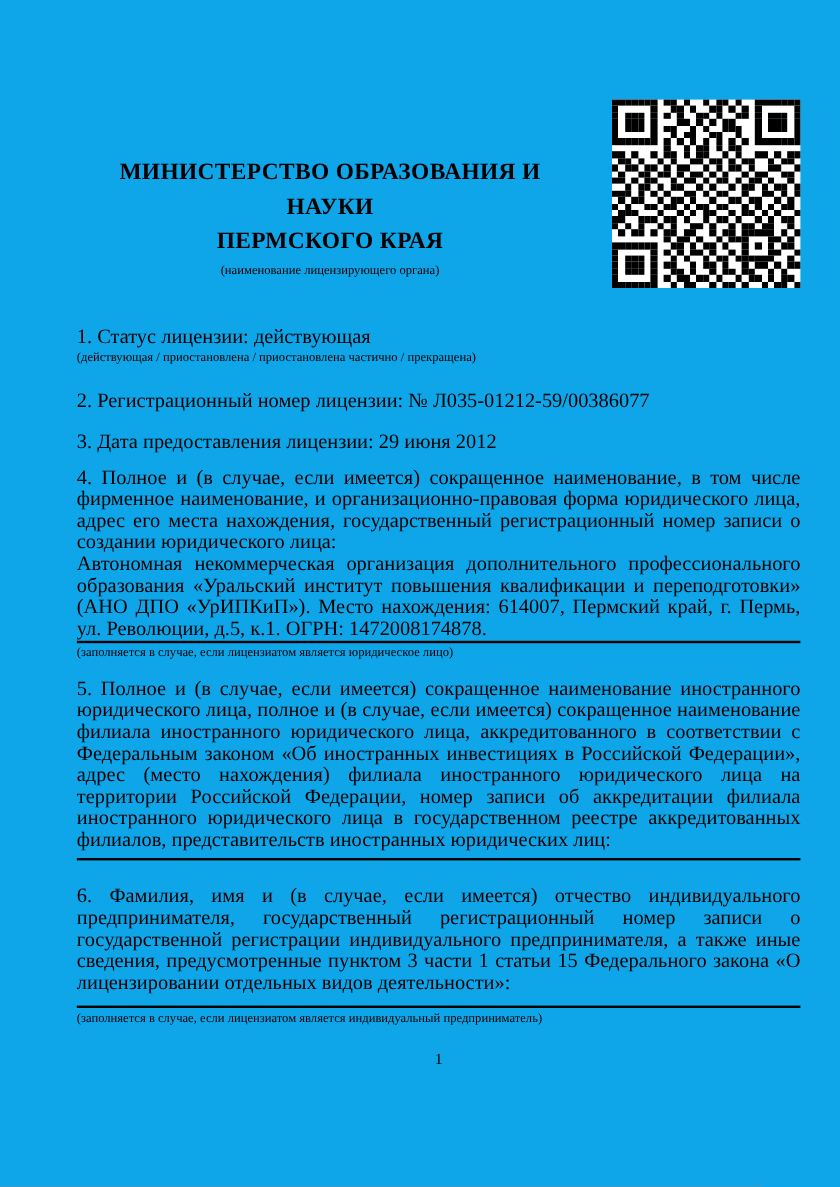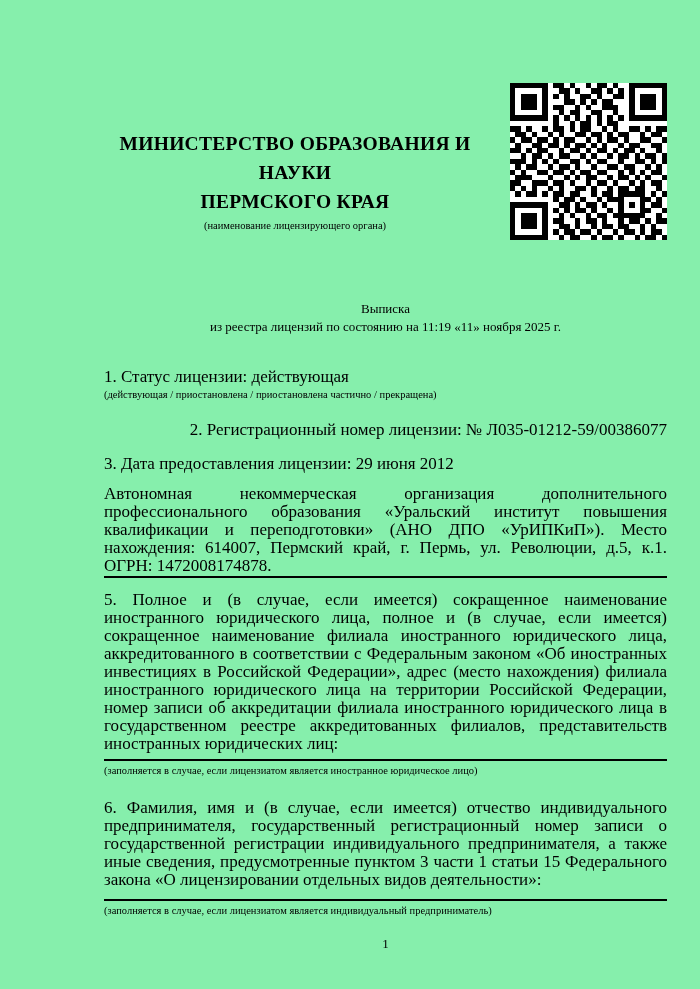--- a/index.html
+++ b/index.html
@@ -2,25 +2,24 @@
 <html><head>
 <meta charset="utf-8">
 <style>
   * { margin: 0; padding: 0; box-sizing: border-box; }
   html, body { background: #888; }
   .page {
     position: relative;
     width: 700px;
     height: 989px;
     margin: 0 auto;
-    background: #86efac;
+    background: #0ea5e9;
     color: #000000;
     font-family: "Liberation Serif", "DejaVu Serif", serif;
     overflow: hidden;
-    padding-left: 40px;
   }
   .content {
     padding-left: 64px;
     padding-right: 33px;
   }
   
   .header-row {
     display: flex;
     align-items: flex-start;
     padding-top: 83px;
@@ -70,21 +69,21 @@
     font-size: 10.5px;
     line-height: 14px;
   }
   .rule {
     height: 2px;
     background: #000000;
     border: none;
   }
   .item1   { margin-top: 32px; }
   .note1   { margin-top: 2px; }
-  .item2   { margin-top: 19px; text-align: right; }
+  .item2   { margin-top: 19px; }
   .item3   { margin-top: 16px; }
   .item4   { margin-top: 12px; }
   .rule4   { margin-top: 1px; }
   .note4   { margin-top: 2px; }
   .item5   { margin-top: 13px; }
   .rule5   { margin-top: 6px; }
   .note5   { margin-top: 3px; }
   .item6   { margin-top: 21px; }
   .rule6   { margin-top: 10px; }
   .note6   { margin-top: 3px; }
@@ -946,42 +945,39 @@
           <div class="qr-cell"></div>
           <div class="qr-cell dark"></div>
           <div class="qr-cell"></div>
           <div class="qr-cell dark"></div>
           <div class="qr-cell dark"></div>
           <div class="qr-cell"></div>
           <div class="qr-cell dark"></div>
         </div>
     </div>
 
-    <div class="title-block">
-      <div>Выписка</div>
-      <div>из реестра лицензий по состоянию на 11:19 «11» ноября 2025 г.</div>
-    </div>
 
     <div class="item item1">1. Статус лицензии: действующая</div>
     <div class="note note1">(действующая / приостановлена / приостановлена частично / прекращена)</div>
 
     <div class="item item2">2. Регистрационный номер лицензии: № Л035-01212-59/00386077</div>
 
     <div class="item item3">3. Дата предоставления лицензии: 29 июня 2012</div>
 
     <div class="item item4">
+      <p class="just">4. Полное и (в случае, если имеется) сокращенное наименование, в том числе фирменное наименование, и организационно-правовая форма юридического лица, адрес его места нахождения, государственный регистрационный номер записи о создании юридического лица:</p>
       <p class="just">Автономная некоммерческая организация дополнительного профессионального образования «Уральский институт повышения квалификации и переподготовки» (АНО ДПО «УрИПКиП»). Место нахождения: 614007, Пермский край, г. Пермь, ул. Революции, д.5, к.1. ОГРН: 1472008174878.</p>
     </div>
     <div class="rule rule4"></div>
+    <div class="note note4">(заполняется в случае, если лицензиатом является юридическое лицо)</div>
 
     <div class="item item5">
       <p class="just">5. Полное и (в случае, если имеется) сокращенное наименование иностранного юридического лица, полное и (в случае, если имеется) сокращенное наименование филиала иностранного юридического лица, аккредитованного в соответствии с Федеральным законом «Об иностранных инвестициях в Российской Федерации», адрес (место нахождения) филиала иностранного юридического лица на территории Российской Федерации, номер записи об аккредитации филиала иностранного юридического лица в государственном реестре аккредитованных филиалов, представительств иностранных юридических лиц:</p>
     </div>
     <div class="rule rule5"></div>
-    <div class="note note5">(заполняется в случае, если лицензиатом является иностранное юридическое лицо)</div>
 
     <div class="item item6">
       <p class="just">6. Фамилия, имя и (в случае, если имеется) отчество индивидуального предпринимателя, государственный регистрационный номер записи о государственной регистрации индивидуального предпринимателя, а также иные сведения, предусмотренные пунктом 3 части 1 статьи 15 Федерального закона «О лицензировании отдельных видов деятельности»:</p>
     </div>
     <div class="rule rule6"></div>
     <div class="note note6">(заполняется в случае, если лицензиатом является индивидуальный предприниматель)</div>
 
 
     <div class="page-number">1</div>
 

